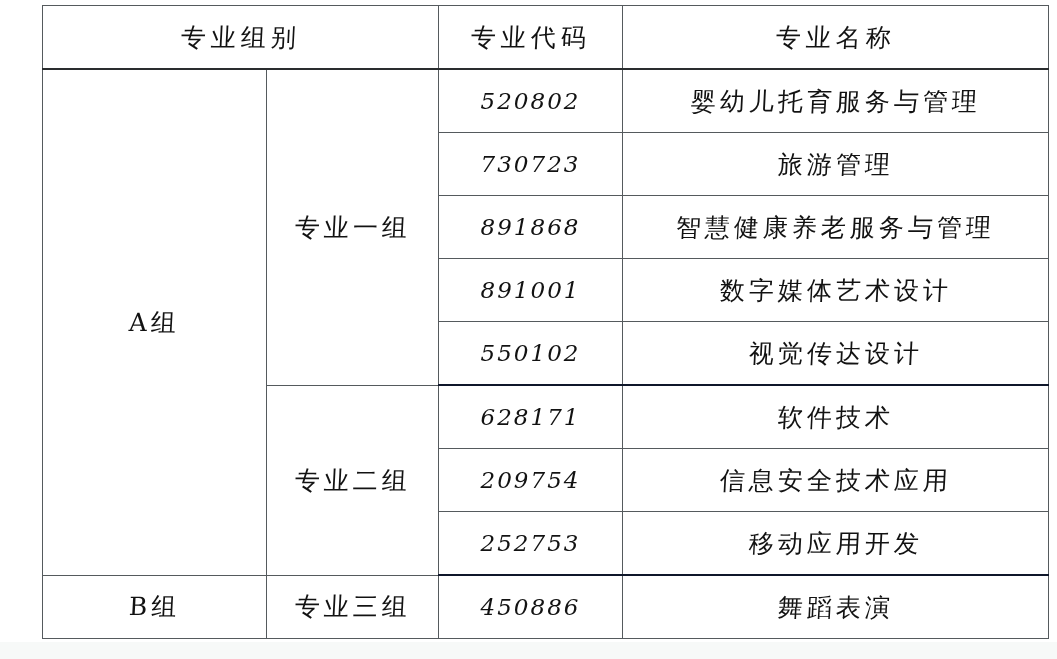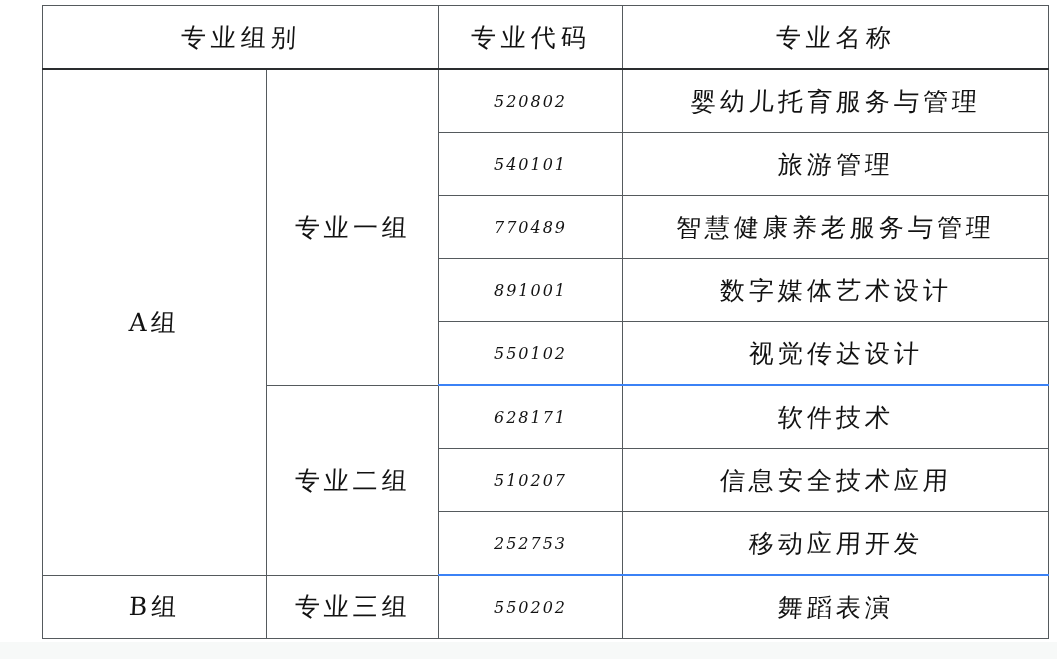--- a/index.html
+++ b/index.html
@@ -76,40 +76,40 @@
     height: 62px;
   }
 
   .cell-group,
   .cell-subgroup {
     font-size: 25px;
     letter-spacing: 4px;
   }
 
   .cell-code {
-    font-size: 16px;
+    font-size: 23px;
     letter-spacing: 2px;
     font-style: italic;
     font-family: "DejaVu Serif", "Liberation Serif", serif;
   }
 
   .cell-name {
     font-size: 25px;
     letter-spacing: 4px;
   }
 
   
   .brush {
     display: inline-block;
     transform: skewX(-3deg);
   }
 
   
   tr.block-end td {
-    border-bottom: 2px solid #3b82f6;
+    border-bottom: 2px solid #0f172a;
   }
   tr.block-start td {
     border-top: 2px solid #2a2d2f;
   }
 
   .cell-group,
   .cell-subgroup {
     border-right: 1px solid #555a5d;
   }
 </style>
@@ -148,28 +148,28 @@
         <td class="cell-subgroup" rowspan="5">
           <span class="brush">专业一组</span>
         </td>
         <td class="cell-code">520802</td>
         <td class="cell-name">
           <span class="brush">婴幼儿托育服务与管理</span>
         </td>
       </tr>
 
       <tr class="data-row">
-        <td class="cell-code">540101</td>
+        <td class="cell-code">730723</td>
         <td class="cell-name">
           <span class="brush">旅游管理</span>
         </td>
       </tr>
 
       <tr class="data-row">
-        <td class="cell-code">770489</td>
+        <td class="cell-code">891868</td>
         <td class="cell-name">
           <span class="brush">智慧健康养老服务与管理</span>
         </td>
       </tr>
 
       <tr class="data-row">
         <td class="cell-code">891001</td>
         <td class="cell-name">
           <span class="brush">数字媒体艺术设计</span>
         </td>
@@ -186,41 +186,41 @@
         <td class="cell-subgroup" rowspan="3">
           <span class="brush">专业二组</span>
         </td>
         <td class="cell-code">628171</td>
         <td class="cell-name">
           <span class="brush">软件技术</span>
         </td>
       </tr>
 
       <tr class="data-row">
-        <td class="cell-code">510207</td>
+        <td class="cell-code">209754</td>
         <td class="cell-name">
           <span class="brush">信息安全技术应用</span>
         </td>
       </tr>
 
       <tr class="data-row block-end">
         <td class="cell-code">252753</td>
         <td class="cell-name">
           <span class="brush">移动应用开发</span>
         </td>
       </tr>
 
       <tr class="data-row">
         <td class="cell-group" rowspan="1">
           <span class="brush">B组</span>
         </td>
         <td class="cell-subgroup" rowspan="1">
           <span class="brush">专业三组</span>
         </td>
-        <td class="cell-code">550202</td>
+        <td class="cell-code">450886</td>
         <td class="cell-name">
           <span class="brush">舞蹈表演</span>
         </td>
       </tr>
 
     </tbody>
   </table>
 </div>
 
 </body></html>

